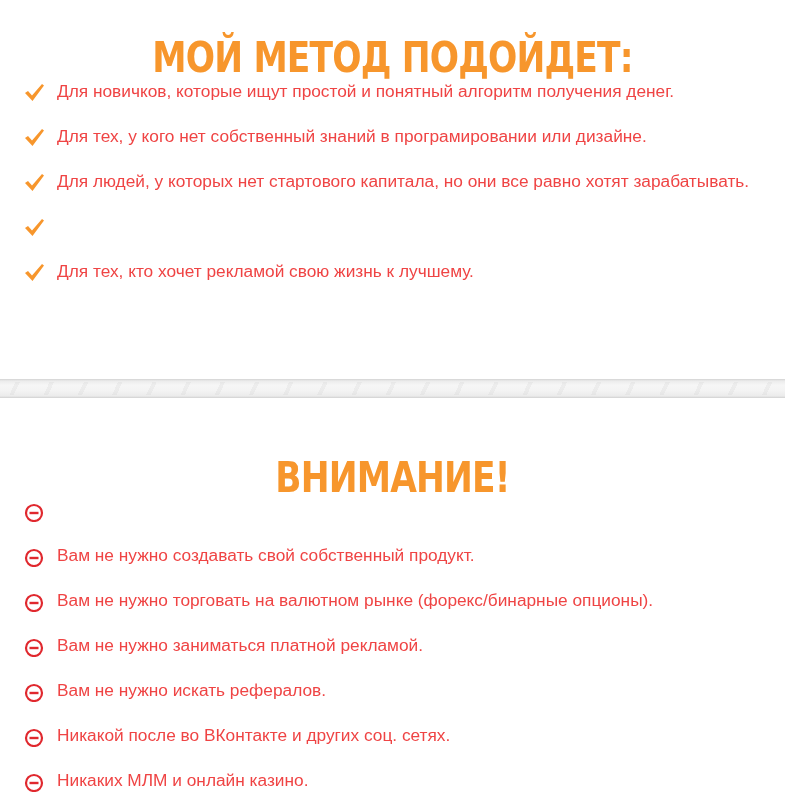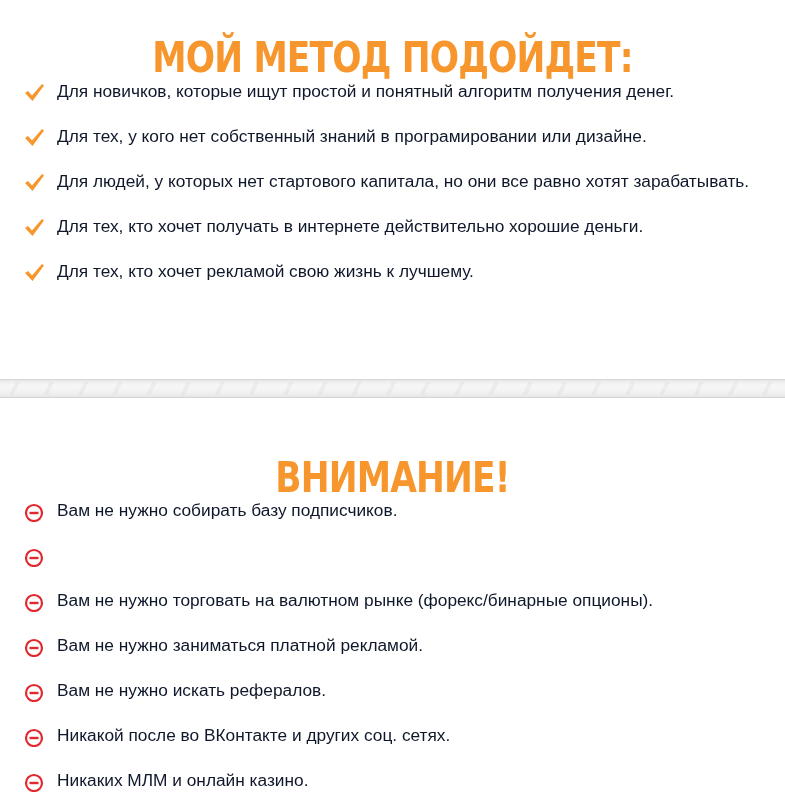--- a/index.html
+++ b/index.html
@@ -12,21 +12,21 @@
       transform: scaleX(0.82); transform-origin: center;
     }
     #t1 { top: 4px; font-size: 42px; line-height: 52px; }
     #t2 { top: 424px; font-size: 42px; line-height: 52px; }
     .list { position: absolute; left: 0; width: 785px; margin: 0; padding: 0; list-style: none; }
     #l1 { top: 78px; }
     #l2 { top: 497px; }
     .item { position: relative; height: 45px; display: block; }
     .icon { position: absolute; left: 23px; top: 3px; width: 22px; height: 22px; }
     .text { position: absolute; left: 57px; top: 1px; font-size: 17.3px; line-height: 24px;
-      white-space: nowrap; color: #0f172a; }
+      white-space: nowrap; color: #ef4444; }
     .divider {
       position: absolute; left: 0; top: 379px; width: 785px; height: 19px;
       background: linear-gradient(180deg, #d3d3d3 0px, #ececec 2px, #f6f6f6 6px, #f3f3f3 12px, #ebebeb 17px, #d0d0d0 19px);
     }
     .divider::after {
       content: ""; position: absolute; left: 0; right: 0; top: 3px; bottom: 3px;
       background: repeating-linear-gradient(115deg, rgba(0,0,0,0.0) 0 14px, rgba(0,0,0,0.035) 14px 18px, rgba(0,0,0,0) 18px 31px);
     }
   </style>
 </head>
@@ -50,47 +50,46 @@
   <li class="item">
     <svg class="icon" viewBox="0 0 22 22">
         <path d="M2 12 L5 10 L9 14.5 L19 3 L21 4.5 L9.5 20 Z" fill="#f7962c"></path>
       </svg>
     <span class="text">Для людей, у которых нет стартового капитала, но они все равно хотят зарабатывать.</span>
   </li>
   <li class="item">
     <svg class="icon" viewBox="0 0 22 22">
         <path d="M2 12 L5 10 L9 14.5 L19 3 L21 4.5 L9.5 20 Z" fill="#f7962c"></path>
       </svg>
-    <span class="text">Для тех, кто хочет получать в интернете действительно хорошие деньги.</span>
   </li>
   <li class="item">
     <svg class="icon" viewBox="0 0 22 22">
         <path d="M2 12 L5 10 L9 14.5 L19 3 L21 4.5 L9.5 20 Z" fill="#f7962c"></path>
       </svg>
     <span class="text">Для тех, кто хочет рекламой свою жизнь к лучшему.</span>
   </li>
 </ul>
 
 <div class="divider"></div>
 
 <h1 id="t2" class="title">ВНИМАНИЕ!</h1>
 
 <ul id="l2" class="list">
   <li class="item">
     <svg class="icon" viewBox="0 0 22 22">
         <circle cx="11" cy="13" r="8" fill="none" stroke="#e0282e" stroke-width="2.2"></circle>
         <rect x="6.5" y="11.8" width="9" height="2.4" fill="#e0282e"></rect>
       </svg>
-    <span class="text">Вам не нужно собирать базу подписчиков.</span>
   </li>
   <li class="item">
     <svg class="icon" viewBox="0 0 22 22">
         <circle cx="11" cy="13" r="8" fill="none" stroke="#e0282e" stroke-width="2.2"></circle>
         <rect x="6.5" y="11.8" width="9" height="2.4" fill="#e0282e"></rect>
       </svg>
+    <span class="text">Вам не нужно создавать свой собственный продукт.</span>
   </li>
   <li class="item">
     <svg class="icon" viewBox="0 0 22 22">
         <circle cx="11" cy="13" r="8" fill="none" stroke="#e0282e" stroke-width="2.2"></circle>
         <rect x="6.5" y="11.8" width="9" height="2.4" fill="#e0282e"></rect>
       </svg>
     <span class="text">Вам не нужно торговать на валютном рынке (форекс/бинарные опционы).</span>
   </li>
   <li class="item">
     <svg class="icon" viewBox="0 0 22 22">

